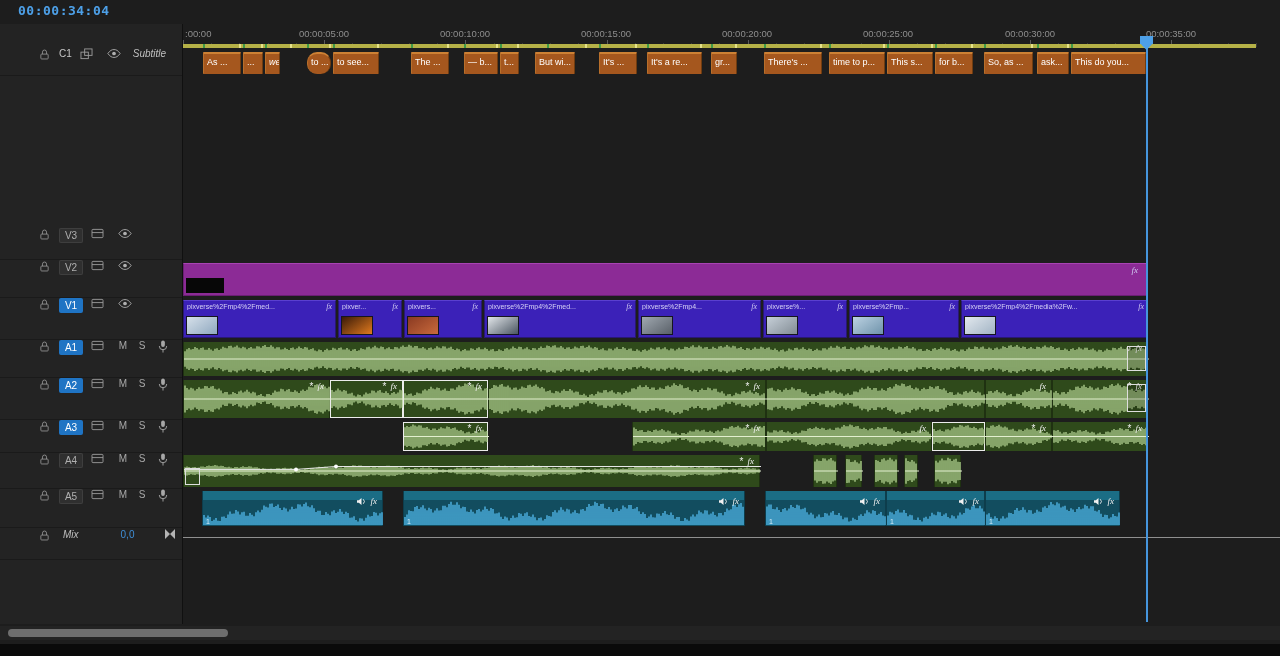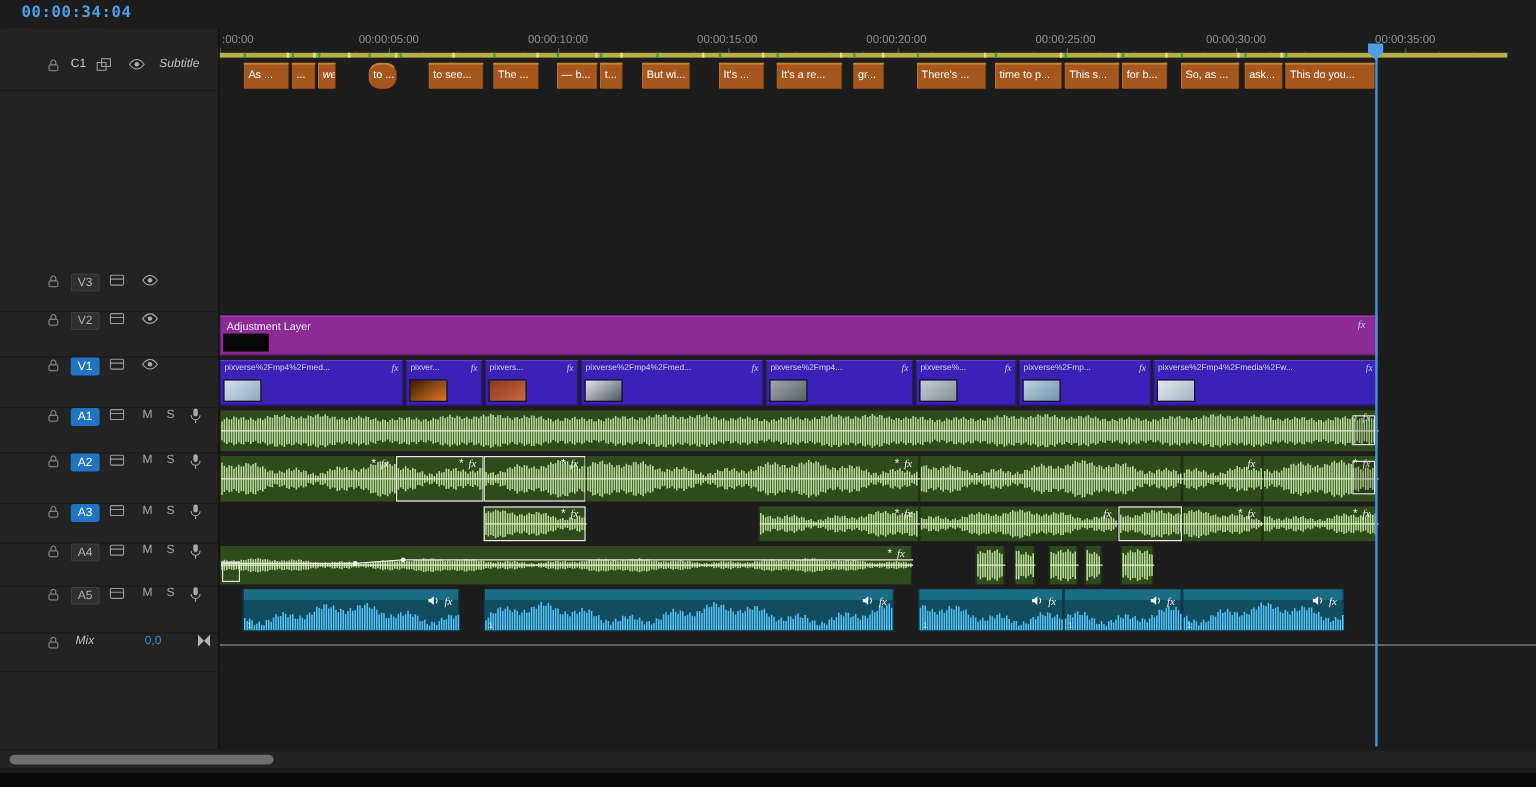--- a/index.html
+++ b/index.html
@@ -413,39 +413,38 @@
           <svg width="12" height="10" viewBox="0 0 12 10">
             <path d="M1 0v10l5-5zM11 0v10L6 5z" fill="#b4b4b4"></path>
           </svg>
         </span>
       </div>
       <div class="lane" style="top: 48px; height: 28px;">
         <div class="clip sub" style="left: 20px; width: 38px; top: 4px; height: 22px;">As ...</div>
         <div class="clip sub" style="left: 60px; width: 20px; top: 4px; height: 22px;">...</div>
         <div class="clip sub" style="left: 82px; width: 15px; top: 4px; height: 22px; font-style: italic;">we'...</div>
         <div class="clip sub" style="left: 124px; width: 24px; top: 4px; height: 22px; border-radius: 10px;">to ...</div>
-        <div class="clip sub" style="left: 150px; width: 46px; top: 4px; height: 22px; margin-left: 24px;">to see...</div>
+        <div class="clip sub" style="left: 150px; width: 46px; top: 4px; height: 22px;">to see...</div>
         <div class="clip sub" style="left: 228px; width: 38px; top: 4px; height: 22px;">The ...</div>
         <div class="clip sub" style="left: 281px; width: 34px; top: 4px; height: 22px;">— b...</div>
         <div class="clip sub" style="left: 317px; width: 19px; top: 4px; height: 22px;">t...</div>
         <div class="clip sub" style="left: 352px; width: 40px; top: 4px; height: 22px;">But wi...</div>
         <div class="clip sub" style="left: 416px; width: 38px; top: 4px; height: 22px;">It's ...</div>
         <div class="clip sub" style="left: 464px; width: 55px; top: 4px; height: 22px;">It's a re...</div>
         <div class="clip sub" style="left: 528px; width: 26px; top: 4px; height: 22px;">gr...</div>
         <div class="clip sub" style="left: 581px; width: 58px; top: 4px; height: 22px;">There's ...</div>
         <div class="clip sub" style="left: 646px; width: 56px; top: 4px; height: 22px;">time to p...</div>
         <div class="clip sub" style="left: 704px; width: 46px; top: 4px; height: 22px;">This s...</div>
         <div class="clip sub" style="left: 752px; width: 38px; top: 4px; height: 22px;">for b...</div>
         <div class="clip sub" style="left: 801px; width: 49px; top: 4px; height: 22px;">So, as ...</div>
         <div class="clip sub" style="left: 854px; width: 32px; top: 4px; height: 22px;">ask...</div>
         <div class="clip sub" style="left: 888px; width: 75px; top: 4px; height: 22px;">This do you...</div>
       </div>
       <div class="lane" style="top: 260px; height: 38px;">
         <div class="clip adj" style="left: 0px; width: 965px; top: 3px; height: 33px;">
-          <div class="adjlabel">Adjustment Layer</div>
           <span class="vfx" style="right: 9px; font-size: 9px;">fx</span>
           <div class="blackbox" style="width: 38px; height: 15px;"></div>
         </div>
       </div>
       <div class="lane" style="top: 298px; height: 42px;">
         <div class="clip vid" style="left: 0px; width: 153px; top: 2px; height: 38px;">
           <div class="vname">pixverse%2Fmp4%2Fmed...</div>
           <span class="vfx">fx</span>
           <div class="thumb" style="background: linear-gradient(145deg, rgb(214, 224, 234), rgb(143, 168, 191));"></div>
         </div>

